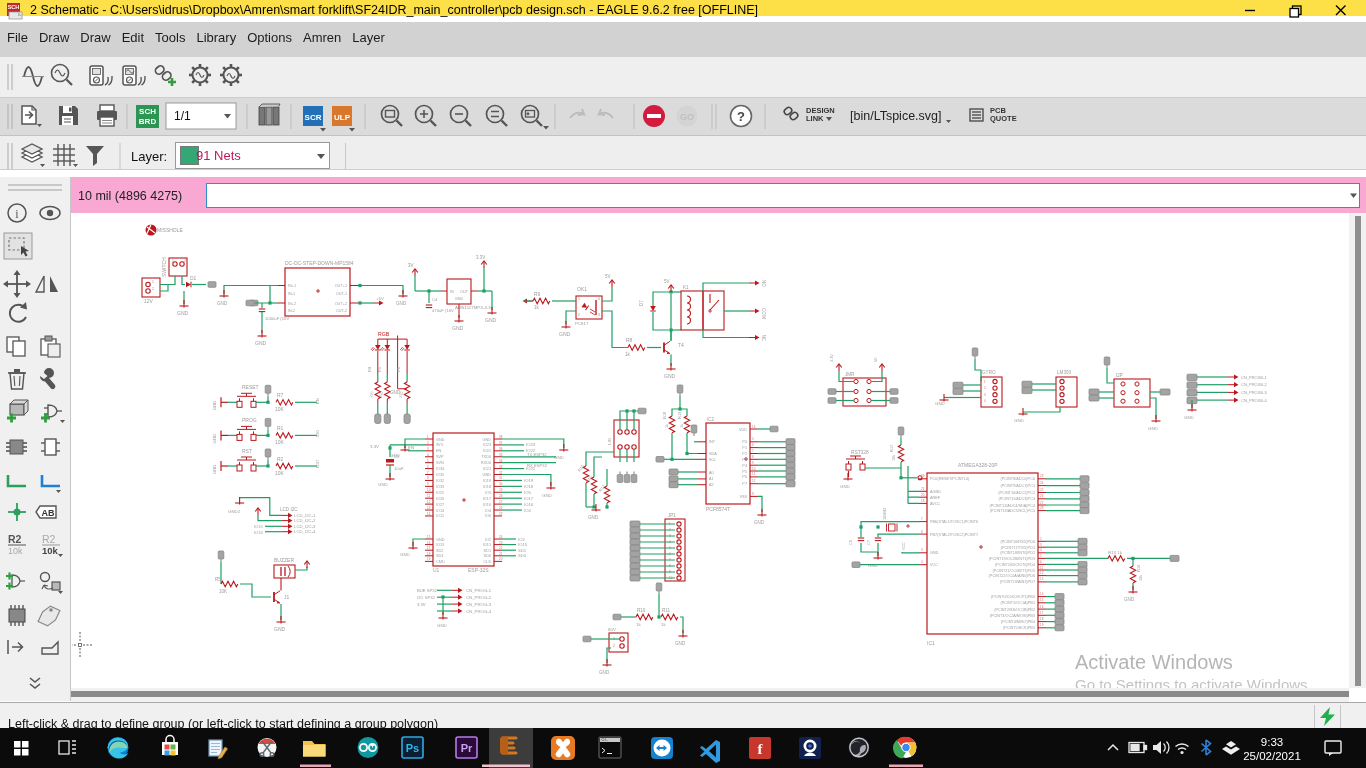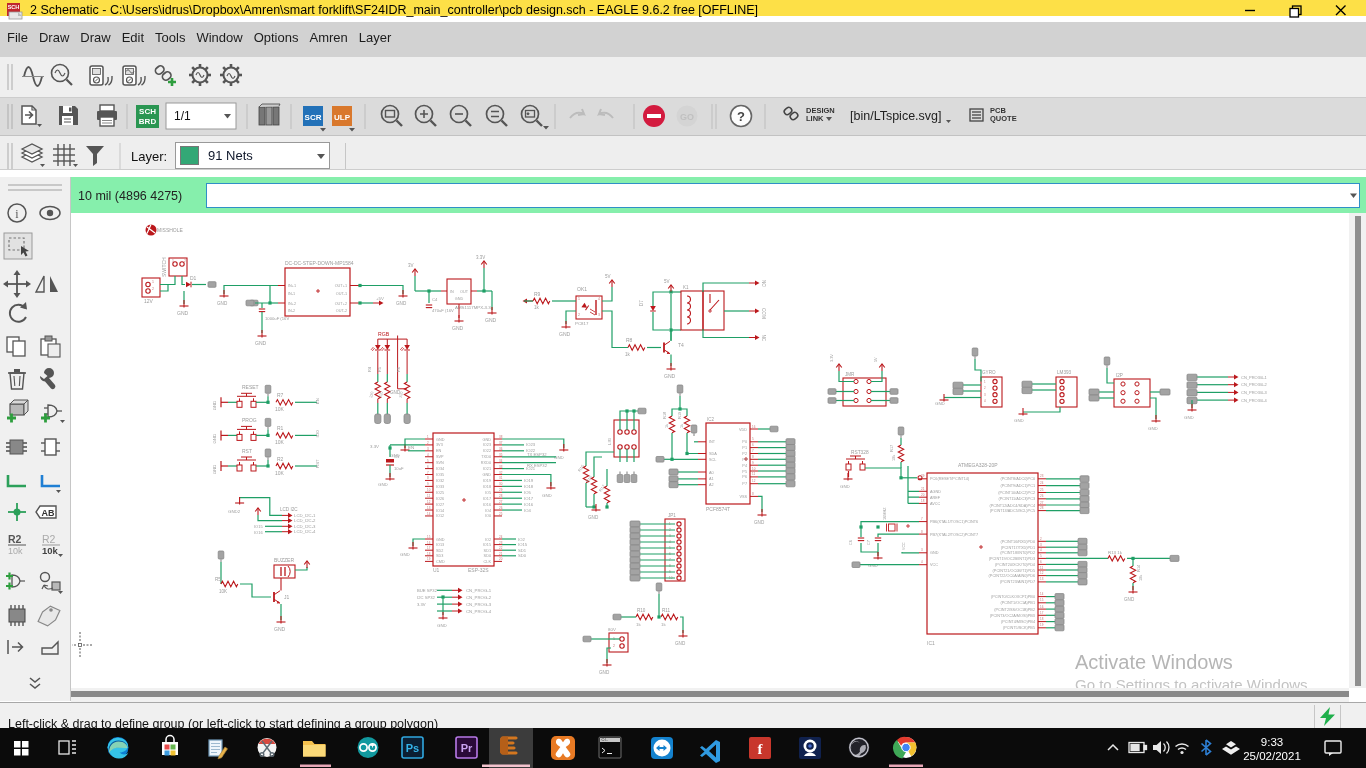--- a/index.html
+++ b/index.html
@@ -4,21 +4,21 @@
 *{margin:0;padding:0;box-sizing:border-box}
 html,body{width:1366px;height:768px;overflow:hidden;font-family:"Liberation Sans",sans-serif;background:#fff}
 .abs{position:absolute}
 #titlebar{left:0;top:0;width:1366px;height:16px;background:#fde047;color:#000}
 #titletext{left:30px;top:3px;font-size:12.5px;color:#000}
 #menubar{left:0;top:22px;width:1366px;height:35px;background:#d2d2d2;color:#1c1c1c}
 .mi{display:inline-block;padding:8px 5.5px 0 5.5px;font-size:13px}
 #tb1{left:0;top:57px;width:1366px;height:41px;background:#efefef;border-bottom:1px solid #cdcdcd}
 #tb2{left:0;top:98px;width:1366px;height:38px;background:#dbdbdb;border-bottom:1px solid #c2c2c2}
 #tb3{left:0;top:136px;width:1366px;height:34px;background:#eeeeee;border-bottom:1px solid #cdcdcd}
-#row4{left:0;top:177px;width:1366px;height:36px;background:#86efac}
+#row4{left:0;top:177px;width:1366px;height:36px;background:#f9a8d4}
 #palette{left:0;top:177px;width:71px;height:524px;background:#f0f0f0;border-right:1px solid #c6c6c6}
 #canvas{left:72px;top:213px;width:1277px;height:475px;background:#fff}
 #vtrack{left:1349px;top:213px;width:17px;height:475px;background:#f1f1f1}
 #vhandle{left:1355px;top:216px;width:6px;height:470px;background:#8f8f8f}
 #htrack{left:71px;top:688px;width:1278px;height:14px;background:#f1f1f1}
 #hhandle{left:71px;top:691px;width:1278px;height:6px;background:#8a8a8a}
 #status{left:0;top:702px;width:1366px;height:26px;background:#f0f0f0;border-top:1px solid #a8a8a8;font-size:12.5px;color:#111}
 #taskbar{left:0;top:728px;width:1366px;height:44px;background:#0b0b0b}
 .cmdbox{left:206px;top:6px;width:1154px;height:25px;background:#fff;border:1px solid #2f8fc7}
 svg{display:block}
@@ -32,21 +32,21 @@
   <path d="M11 9 L15 13 L11 13 Z" fill="#bbb"></path>
  </svg>
  <div class="abs" id="titletext">2 Schematic - C:\Users\idrus\Dropbox\Amren\smart forklift\SF24IDR_main_controller\pcb design.sch - EAGLE 9.6.2 free [OFFLINE]</div>
  <svg class="abs" style="left:1240px;top:0" width="126" height="22">
   <line x1="5" y1="10.5" x2="15" y2="10.5" stroke="#000" stroke-width="1.4"></line>
   <rect x="52.5" y="6" width="8.5" height="8.5" fill="none" stroke="#000" stroke-width="1.3"></rect>
   <rect x="50" y="8.5" width="8.5" height="8.5" fill="#fff" stroke="#000" stroke-width="1.3"></rect>
   <path d="M96 5.5 L105.5 15 M105.5 5.5 L96 15" stroke="#000" stroke-width="1.4"></path>
  </svg>
 </div>
-<div class="abs" id="menubar"><span class="mi" style="padding-left:7px">File</span><span class="mi">Draw</span><span class="mi">Draw</span><span class="mi">Edit</span><span class="mi">Tools</span><span class="mi">Window</span><span class="mi">Options</span><span class="mi">Amren</span><span class="mi">Layer</span></div>
+<div class="abs" id="menubar"><span class="mi" style="padding-left:7px">File</span><span class="mi">Draw</span><span class="mi">Draw</span><span class="mi">Edit</span><span class="mi">Tools</span><span class="mi">Library</span><span class="mi">Options</span><span class="mi">Amren</span><span class="mi">Layer</span></div>
 <div class="abs" id="tb1">
 <svg class="abs" style="left:0;top:0" width="260" height="40">
  <line x1="8" y1="7" x2="8" y2="33" stroke="#c2c2c2" stroke-width="1.5"></line>
  <line x1="12" y1="7" x2="12" y2="33" stroke="#c2c2c2" stroke-width="1.5"></line>
 
  <path d="M24 77.5 q4.5 -19 9 0 q4.5 19 9 0" transform="translate(0,-58)" stroke="#555" stroke-width="1.8" fill="none"></path>
  <line x1="22" y1="19.5" x2="44" y2="19.5" stroke="#888" stroke-width="1"></line>
 
  <circle cx="60" cy="16" r="8.5" stroke="#555" stroke-width="1.6" fill="none"></circle>
  <path d="M55 16 q2.5 -6 5 0 q2.5 6 5 0" stroke="#555" stroke-width="1.2" fill="none"></path>
@@ -244,21 +244,21 @@
         <line x1="70" y1="8" x2="70" y2="30"></line>
  </g>
  <path d="M73 28 l5 0 l-2.5 3 z" fill="#555"></path>
 
  <path d="M86 10 h18 l-7 8 v9 l-4 3 v-12 z" fill="#555"></path>
  <line x1="120" y1="7" x2="120" y2="33" stroke="#c6c6c6" stroke-width="1"></line>
  <text x="131" y="25" font-size="13" fill="#111">Layer:</text>
 </svg>
 <div class="abs" style="left:175px;top:6px;width:155px;height:27px;background:#fff;border:1px solid #999"></div>
 <div class="abs" style="left:180px;top:10px;width:19px;height:19px;background:#33a876;border:1px solid #777"></div>
-<div class="abs" style="left:208px;top:12px;font-size:13px;color:#0f172a">91 Nets</div>
+<div class="abs" style="left:196px;top:12px;font-size:13px;color:#be185d">91 Nets</div>
 <svg class="abs" style="left:315px;top:16px" width="14" height="10">
       <path d="M2 2 l8 0 l-4 5 z" fill="#555"></path>
     </svg>
 <div class="abs" style="left:345px;top:7px;width:1px;height:26px;background:#c6c6c6"></div>
 </div>
 <div class="abs" id="row4">
  <div class="abs" style="left:78px;top:12px;font-size:12.5px;color:#222">10 mil (4896 4275)</div>
  <div class="abs cmdbox"></div>
  <svg class="abs" style="left:1348px;top:15px" width="12" height="8">
       <path d="M2 1.5 l7 0 l-3.5 4.5 z" fill="#555"></path>

